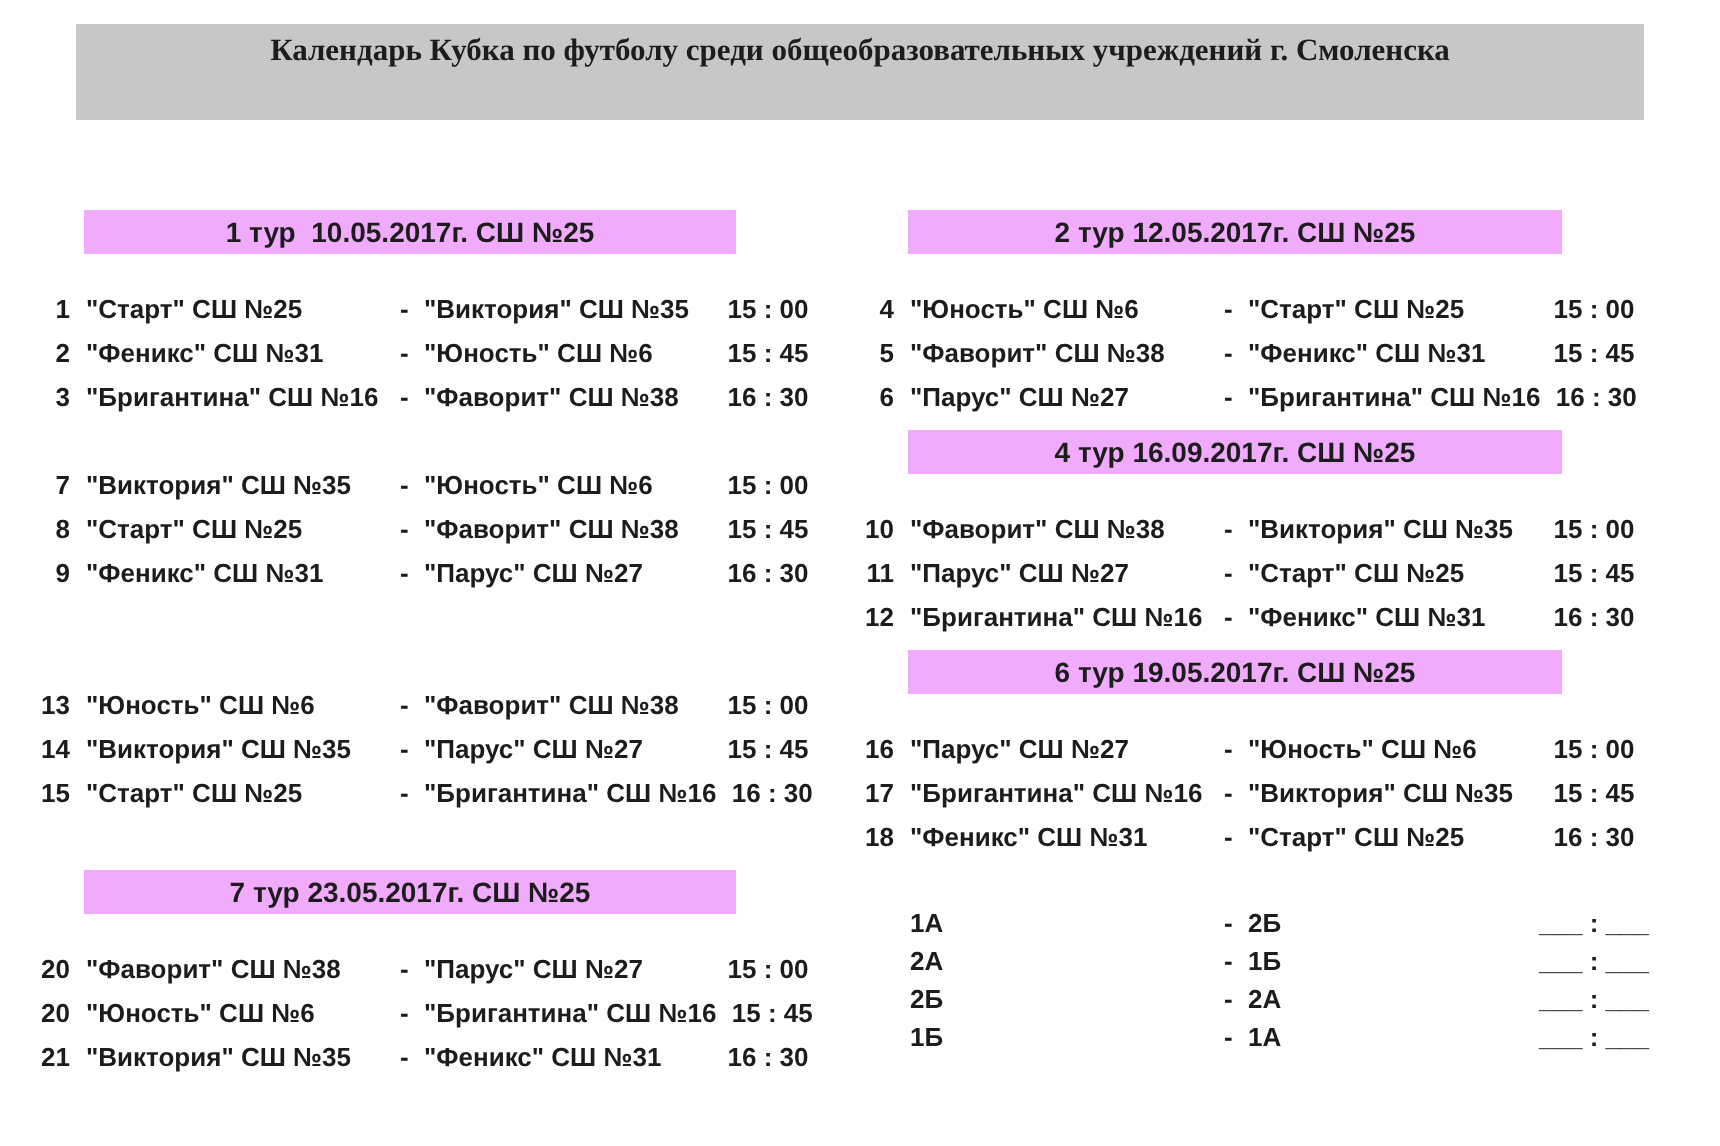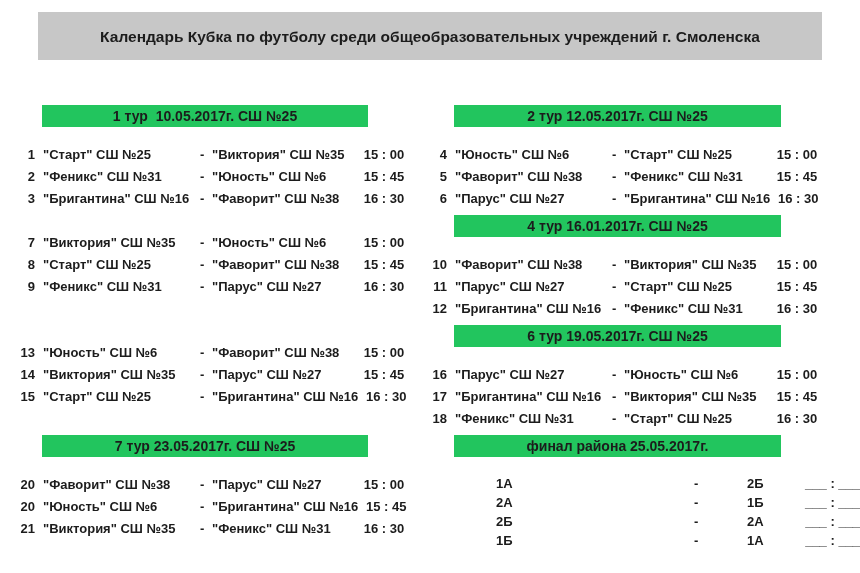--- a/index.html
+++ b/index.html
@@ -13,40 +13,40 @@
     overflow: hidden;
     font-family: "Liberation Sans", sans-serif;
     color: #1c1c1c;
     position: relative;
   }
   .title-bar {
     margin: 12px 38px 0 38px;
     height: 48px;
     background: #c7c7c7;
     text-align: center;
-    font-family: Liberation Sans, sans-serif;
+    font-family: Liberation Serif, serif;
     font-weight: bold;
     font-size: 15.5px;
     line-height: 22px;
-    padding-top: 14px;
+    padding-top: 3px;
     box-sizing: border-box;
   }
   .grid {
     display: grid;
     grid-template-columns: 394px 395px;
     column-gap: 18px;
     margin: 45px 0 0 18px;
   }
   .round {
     margin-bottom: 5px;
   }
   .round-header {
     height: 22px;
     margin: 0 44px 0 24px;
-    background: #22c55e;
+    background: #f0abfc;
     text-align: center;
     font-weight: bold;
     font-size: 14px;
     line-height: 22px;
     white-space: pre;
   }
   .rows {
     margin-top: 17px;
   }
   .match-row {
@@ -54,21 +54,20 @@
     align-items: baseline;
     height: 22px;
     line-height: 22px;
     font-weight: bold;
     font-size: 13px;
     white-space: nowrap;
   }
   .round:last-child .match-row {
     height: 19px;
     line-height: 19px;
-    gap: 41px;
   }
   .num  { width: 17px;  text-align: right; flex: 0 0 auto; }
   .home { width: 157px; margin-left: 8px;  flex: 0 0 auto; overflow: visible; }
   .dash { width: 12px;  flex: 0 0 auto; }
   .away { flex: 1 1 auto; overflow: visible; }
   .time { width: 56px;  text-align: center; flex: 0 0 auto; }
 </style>
 </head>
 <body>
 
@@ -157,21 +156,21 @@
     <span class="num">9</span>
     <span class="home">"Феникс" СШ №31</span>
     <span class="dash">-</span>
     <span class="away">"Парус" СШ №27</span>
     <span class="time">16 : 30</span>
   </div>
 </div>
   </section>
 
   <section class="round">
-    <div class="round-header">4 тур 16.01.2017г. СШ №25</div>
+    <div class="round-header">4 тур 16.09.2017г. СШ №25</div>
     <div class="rows">
   <div class="match-row">
     <span class="num">10</span>
     <span class="home">"Фаворит" СШ №38</span>
     <span class="dash">-</span>
     <span class="away">"Виктория" СШ №35</span>
     <span class="time">15 : 00</span>
   </div>
 
   <div class="match-row">
@@ -272,21 +271,20 @@
     <span class="num">21</span>
     <span class="home">"Виктория" СШ №35</span>
     <span class="dash">-</span>
     <span class="away">"Феникс" СШ №31</span>
     <span class="time">16 : 30</span>
   </div>
 </div>
   </section>
 
   <section class="round">
-    <div class="round-header">финал района 25.05.2017г.</div>
     <div class="rows">
   <div class="match-row">
     <span class="num"></span>
     <span class="home">1А</span>
     <span class="dash">-</span>
     <span class="away">2Б</span>
     <span class="time">___ : ___</span>
   </div>
 
   <div class="match-row">

